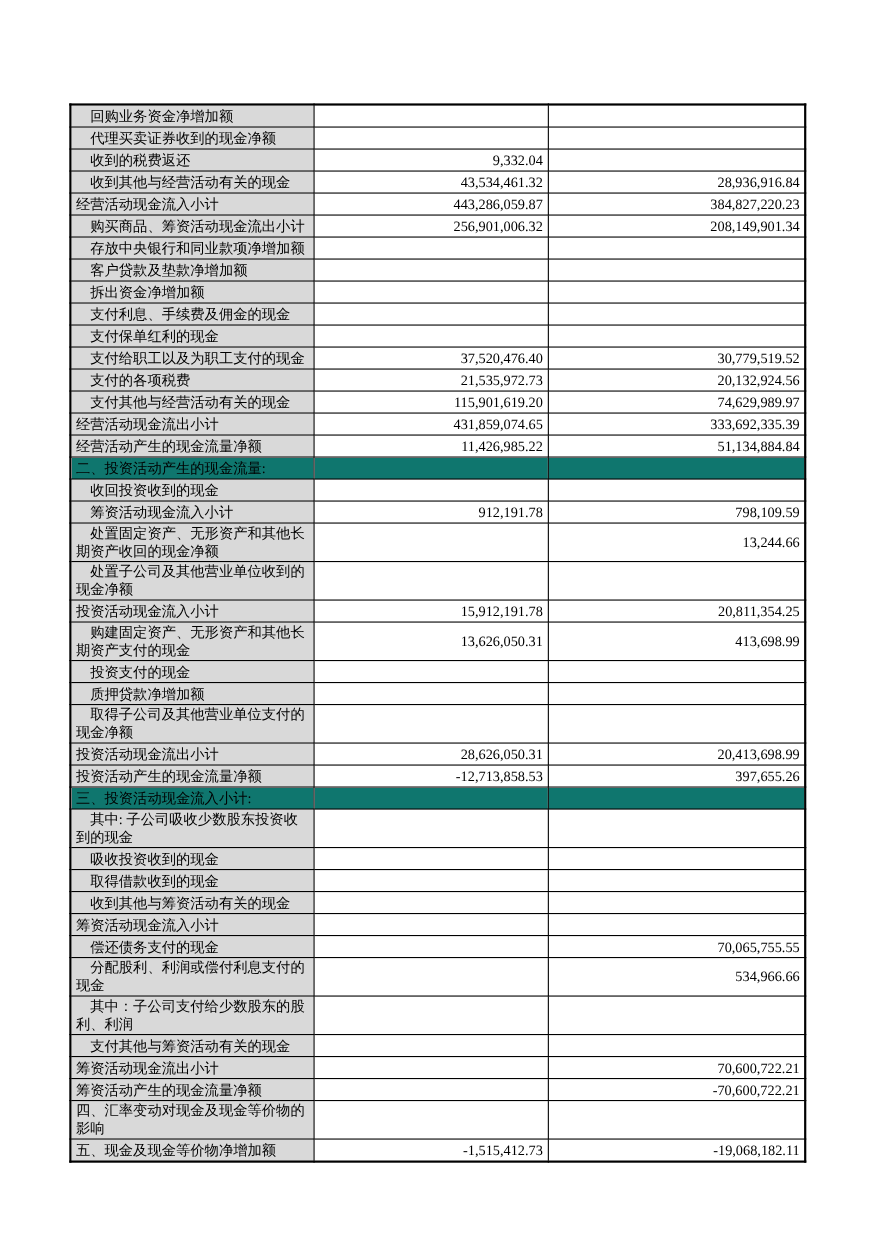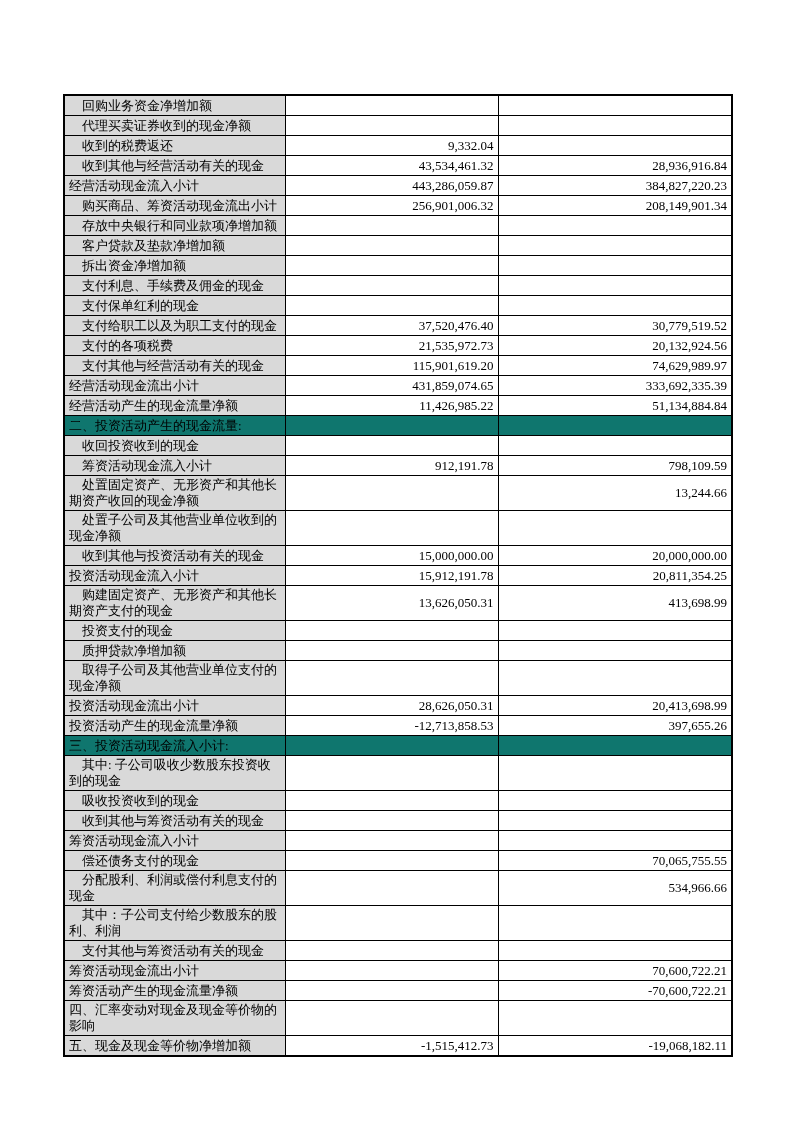--- a/index.html
+++ b/index.html
@@ -167,25 +167,20 @@
     <td class="label-cell indent">处置固定资产、无形资产和其他长期资产收回的现金净额</td>
     <td class="num-cell"></td>
     <td class="num-cell">13,244.66</td>
   </tr>
         <tr>
     <td class="label-cell indent">处置子公司及其他营业单位收到的现金净额</td>
     <td class="num-cell"></td>
     <td class="num-cell"></td>
   </tr>
         <tr>
-    <td class="label-cell indent">收到其他与投资活动有关的现金</td>
-    <td class="num-cell">15,000,000.00</td>
-    <td class="num-cell">20,000,000.00</td>
-  </tr>
-        <tr>
     <td class="label-cell">投资活动现金流入小计</td>
     <td class="num-cell">15,912,191.78</td>
     <td class="num-cell">20,811,354.25</td>
   </tr>
         <tr>
     <td class="label-cell indent">购建固定资产、无形资产和其他长期资产支付的现金</td>
     <td class="num-cell">13,626,050.31</td>
     <td class="num-cell">413,698.99</td>
   </tr>
         <tr>
@@ -218,20 +213,25 @@
     <td class="num-cell"></td>
     <td class="num-cell"></td>
   </tr>
         <tr>
     <td class="label-cell indent">其中: 子公司吸收少数股东投资收到的现金</td>
     <td class="num-cell"></td>
     <td class="num-cell"></td>
   </tr>
         <tr>
     <td class="label-cell indent">吸收投资收到的现金</td>
+    <td class="num-cell"></td>
+    <td class="num-cell"></td>
+  </tr>
+        <tr>
+    <td class="label-cell indent">取得借款收到的现金</td>
     <td class="num-cell"></td>
     <td class="num-cell"></td>
   </tr>
         <tr>
     <td class="label-cell indent">收到其他与筹资活动有关的现金</td>
     <td class="num-cell"></td>
     <td class="num-cell"></td>
   </tr>
         <tr>
     <td class="label-cell">筹资活动现金流入小计</td>

